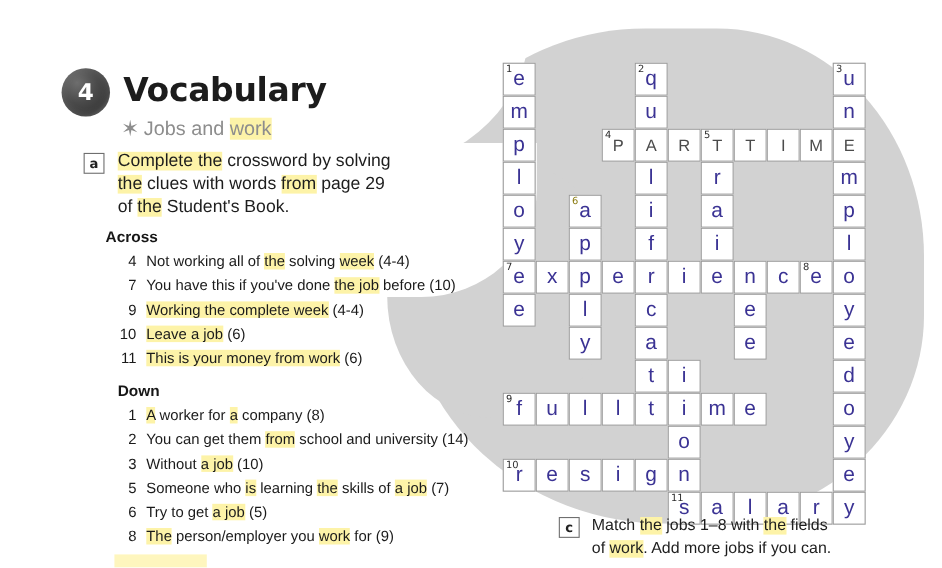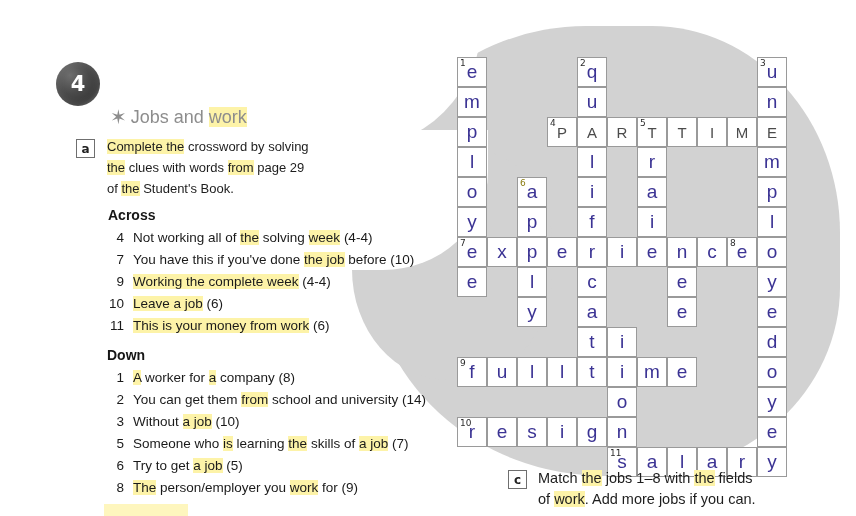--- a/index.html
+++ b/index.html
@@ -83,27 +83,27 @@
     width:17px;height:17px;
     border:1px solid #6f6f6f;
     font-size:12px;font-weight:bold;
     display:flex;align-items:center;justify-content:center;
     background:#fff;color:#222;
     font-family:"DejaVu Sans", sans-serif;
   }
   #tag-a{left:76px;top:139px;}
   .task-a-text{
     position:absolute;left:107px;top:136px;width:265px;
-    font-size:13px;line-height:21px;color:#1d1d1d;
+    font-size:16px;line-height:21px;color:#1d1d1d;
   }
 
   .heading{
     position:absolute;font-size:14px;font-weight:bold;color:#161616;
   }
-  #across-heading{left:108px;top:207px;}
+  #across-heading{left:96px;top:207px;}
   #down-heading{left:107px;top:347px;}
 
   .clues{position:absolute;left:107px;font-size:13.5px;line-height:22px;}
   #across-clues{top:227px;width:330px;}
   #down-clues{top:367px;width:340px;}
   .clue{display:flex;}
   .clue .num{width:26px;flex:0 0 26px;text-align:right;padding-right:9px;box-sizing:border-box;}
   .clue .txt{flex:1;}
 
   .bottom-stub{
@@ -152,20 +152,21 @@
 <div class="page">
 
   <div class="blob"></div>
   <div class="blob2"></div>
   <div class="blob-notch"></div>
   <div class="blob-notch2"></div>
 
   <div class="left">
 
     <div class="unit-badge">4</div>
+    <div class="title">Vocabulary</div>
 
     <div class="subtitle">
       <span class="star">✶</span><span>Jobs and </span><span class="hl">work</span>
     </div>
 
     <div class="tag" id="tag-a">a</div>
     <div class="task-a-text">
       <span class="hl">Complete the</span><span> crossword by solving</span><br>
       <span class="hl">the</span><span> clues with words </span><span class="hl">from</span><span> page 29</span><br>
       <span>of </span><span class="hl">the</span><span> Student's Book.</span>

